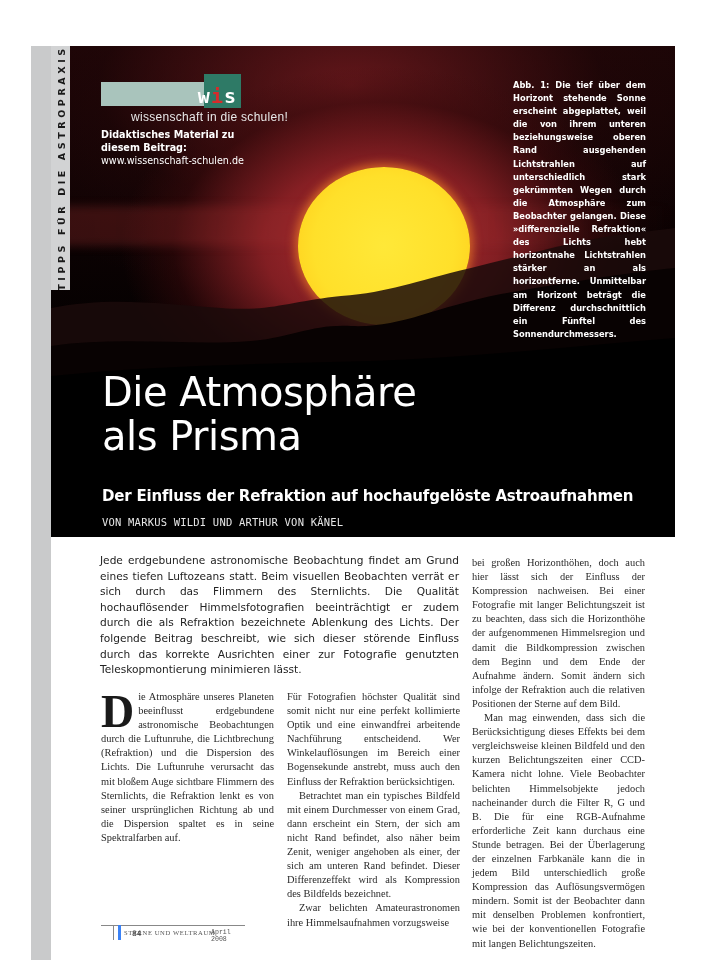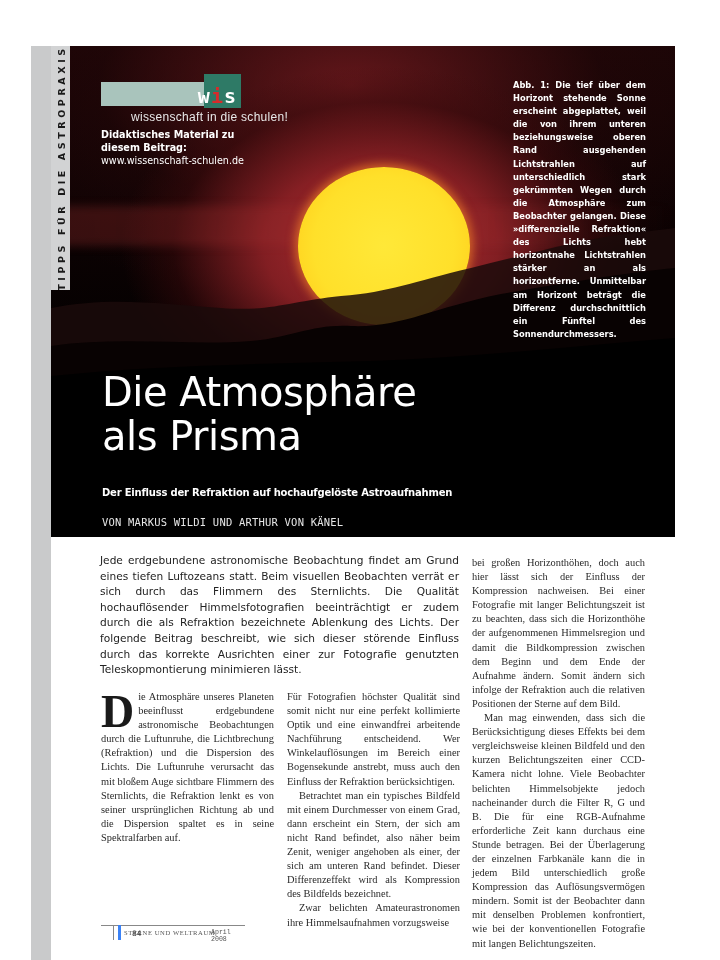--- a/index.html
+++ b/index.html
@@ -19,21 +19,21 @@
   .logo-light{position:absolute;left:0;top:8px;width:108px;height:24px;background:#a9c4bc;}
   .logo-dark{position:absolute;left:103px;top:0;width:37px;height:34px;background:#2e7a66;}
   .logo-text{position:absolute;right:4px;top:12px;font-family:"DejaVu Sans Mono",monospace;font-weight:bold;font-size:20px;letter-spacing:1px;color:#fff;line-height:20px;}
   .logo-text .i{color:#d72b2b;}
   .logo-tag{position:absolute;left:101px;top:110px;font-size:12px;color:#e8e8e8;letter-spacing:0.3px;font-family:Liberation Sans, sans-serif;margin-left:30px;}
   .didakt{position:absolute;left:101px;top:128px;width:170px;color:#fff;font-size:9.6px;line-height:13px;font-family:"DejaVu Sans",sans-serif;}
   .didakt .b{font-weight:bold;display:block;}
   .caption{position:absolute;left:513px;top:79px;width:133px;color:#fff;font-family:"DejaVu Sans",sans-serif;font-weight:bold;font-size:8.3px;line-height:13.1px;text-align:justify;}
   .title{position:absolute;left:102px;top:370px;color:#fff;font-family:"DejaVu Sans",sans-serif;font-weight:normal;font-size:40px;line-height:44px;letter-spacing:-0.5px;}
   .title span{display:block;}
-  .subtitle{position:absolute;left:102px;top:487px;color:#fff;font-family:"DejaVu Sans",sans-serif;font-weight:bold;font-size:10px;letter-spacing:-0.2px;}
+  .subtitle{position:absolute;left:102px;top:487px;color:#fff;font-family:"DejaVu Sans",sans-serif;font-weight:bold;font-size:15px;letter-spacing:-0.2px;}
   .byline{position:absolute;left:102px;top:516px;color:#e6e6e6;font-family:"DejaVu Sans Mono",monospace;font-size:10.5px;letter-spacing:0.2px;}
   .lead{position:absolute;left:100px;top:553px;width:359px;font-family:"DejaVu Sans",sans-serif;font-size:10.6px;line-height:15.6px;color:#222;text-align:justify;}
   .col{position:absolute;font-family:"Liberation Serif",serif;font-size:10.4px;line-height:14.1px;color:#2a2a2a;text-align:justify;}
   .col p{margin:0;}
   .col p+p{text-indent:12px;}
   .c1{left:101px;top:690px;width:173px;}
   .c2{left:287px;top:690px;width:173px;}
   .c3{left:472px;top:556px;width:173px;}
   .dropcap{float:left;font-family:"Liberation Serif",serif;font-weight:bold;font-size:46px;line-height:38px;margin:3px 4px 0 0;color:#1a1a1a;}
   .footer{position:absolute;left:101px;top:925px;width:144px;height:14px;border-top:1px solid #888;}

